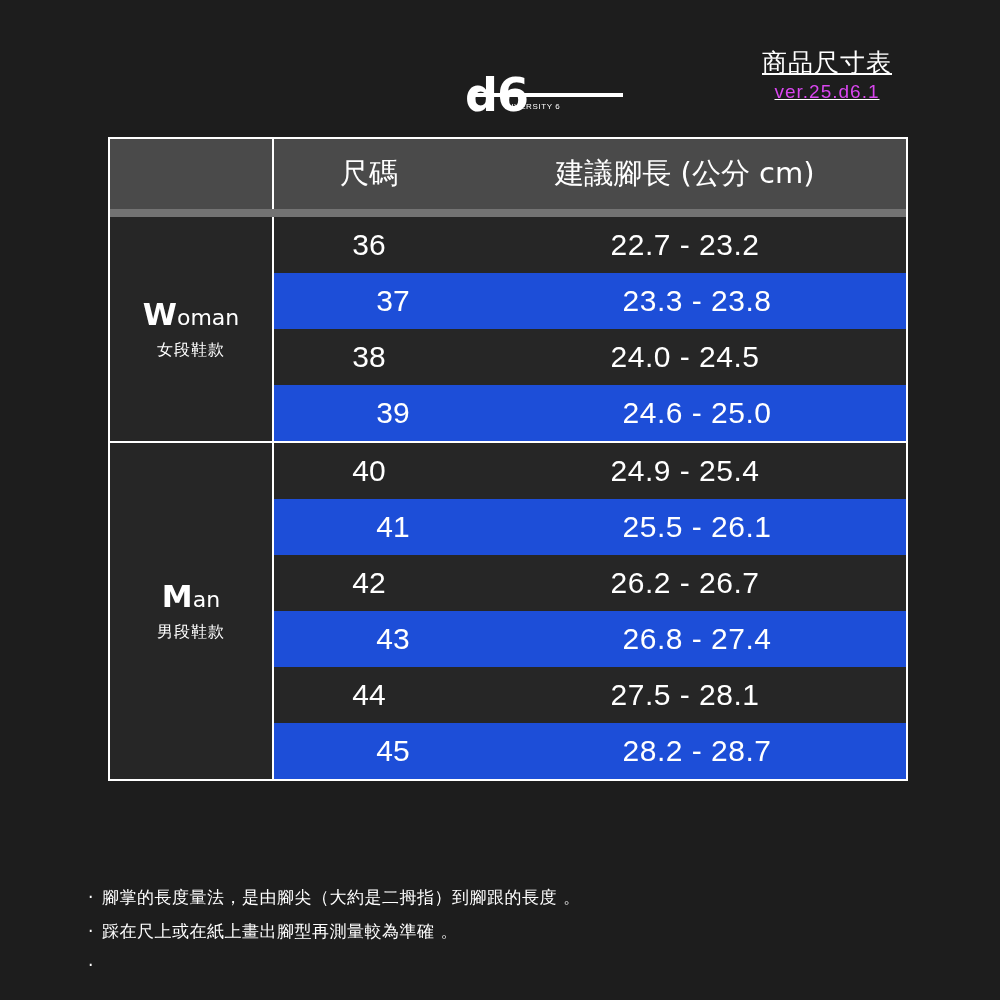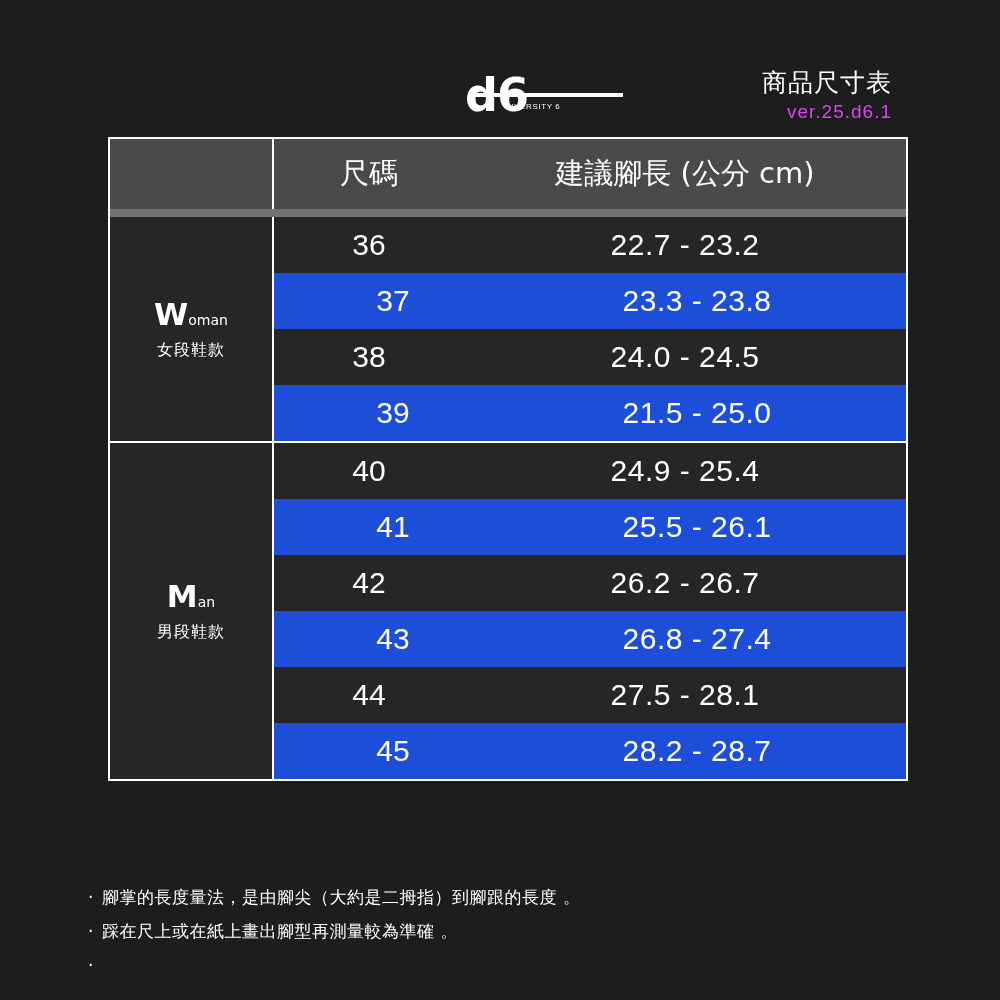--- a/index.html
+++ b/index.html
@@ -61,22 +61,23 @@
     top: 62px;
     font-size: 8px;
     font-weight: normal;
     letter-spacing: 0.6px;
     color: #ffffff;
     font-family: "Liberation Sans", sans-serif;
   }
   .title-block {
     position: absolute;
     left: 762px;
-    top: 68px;
-    text-align: right;
+    top: 48px;
+    text-align: center;
+    text-decoration: underline;
   }
   .title-main {
     font-size: 25px;
     line-height: 30px;
     color: #ffffff;
     letter-spacing: 1px;
     font-family: "DejaVu Sans", sans-serif;
   }
   .title-ver {
     margin-top: 3px;
@@ -139,21 +140,21 @@
     color: #ffffff;
     font-family: "DejaVu Sans", sans-serif;
     line-height: 1;
     white-space: nowrap;
   }
   .cat-en .big {
     font-size: 31px;
     font-weight: bold;
   }
   .cat-en .small {
-    font-size: 14px;
+    font-size: 22px;
   }
   .cat-zh {
     margin-top: 10px;
     font-size: 16px;
     color: #ffffff;
     font-family: "DejaVu Sans", sans-serif;
     letter-spacing: 1px;
   }
   .rows {
     flex: 1;
@@ -243,21 +244,21 @@
         <div class="row light">
           <div class="cell-size">37</div>
           <div class="cell-len">23.3 - 23.8</div>
         </div>
         <div class="row dark">
           <div class="cell-size">38</div>
           <div class="cell-len">24.0 - 24.5</div>
         </div>
         <div class="row light">
           <div class="cell-size">39</div>
-          <div class="cell-len">21.5 - 25.0</div>
+          <div class="cell-len">24.6 - 25.0</div>
         </div>
       </div>
     </div>
 
     <div class="section">
       <div class="cat-cell">
         <div class="cat-en">
           <span class="big">M</span><span class="small">an</span>
         </div>
         <div class="cat-zh">男段鞋款</div>

